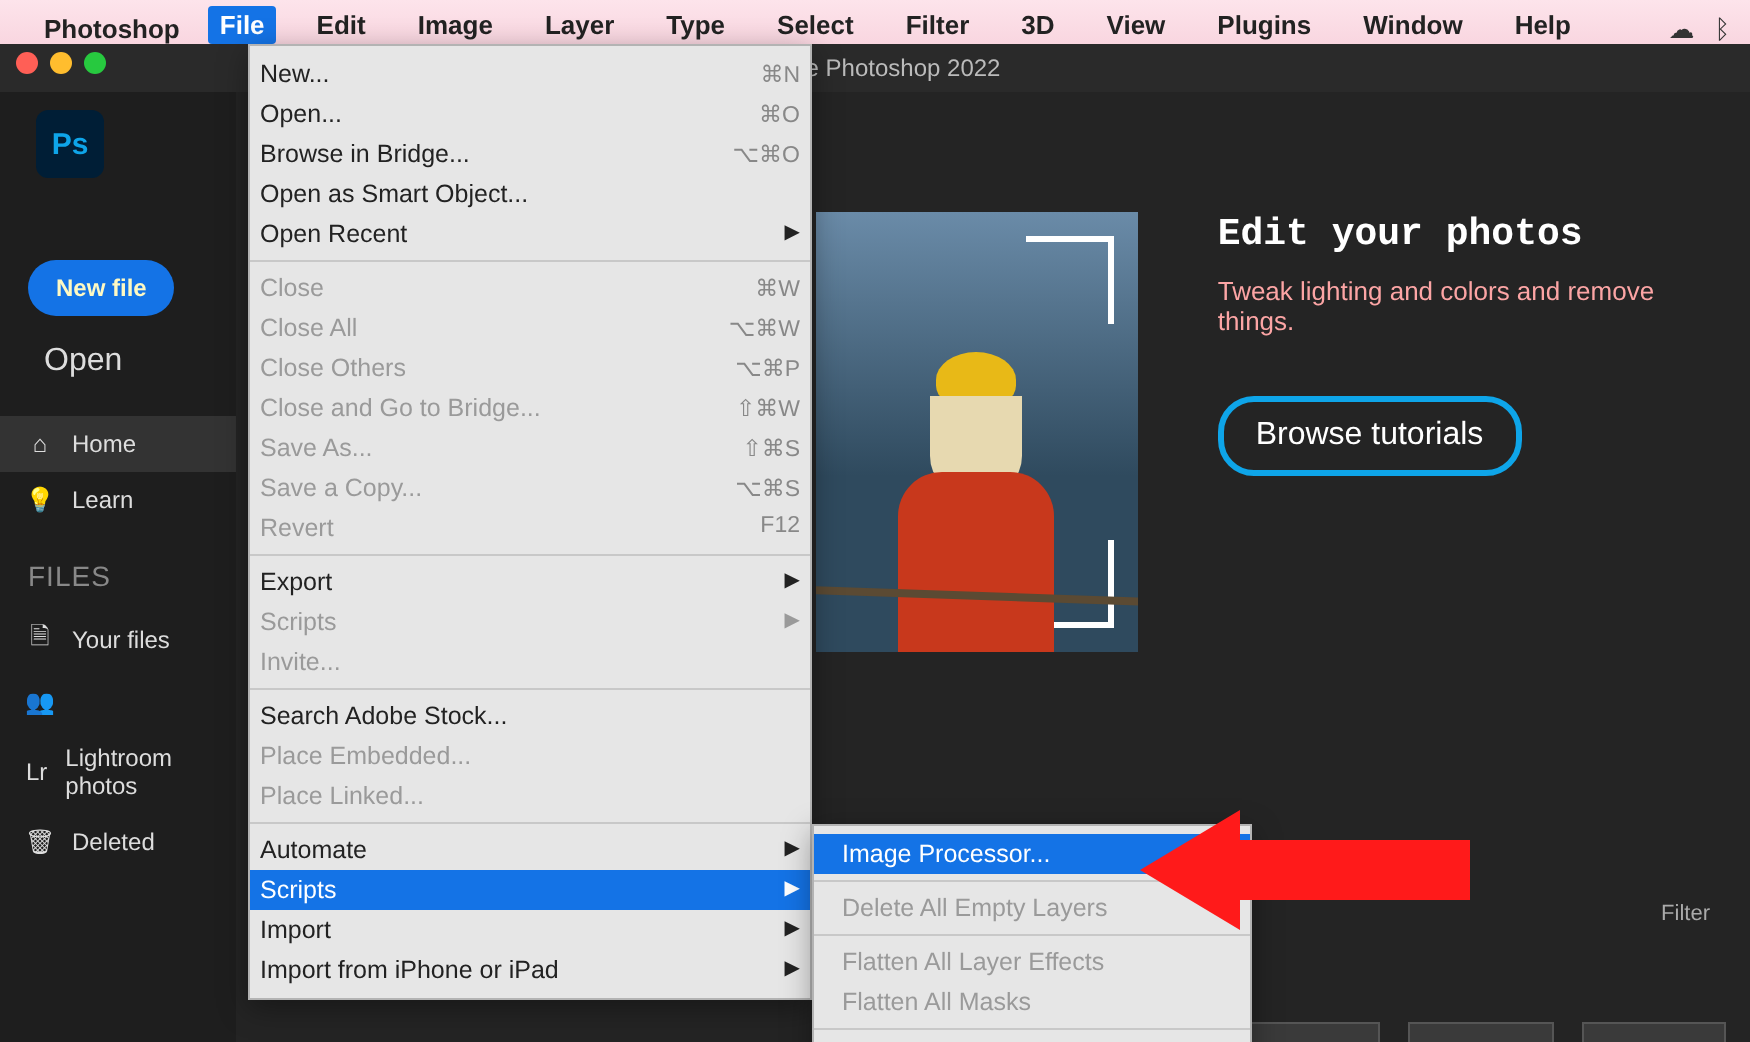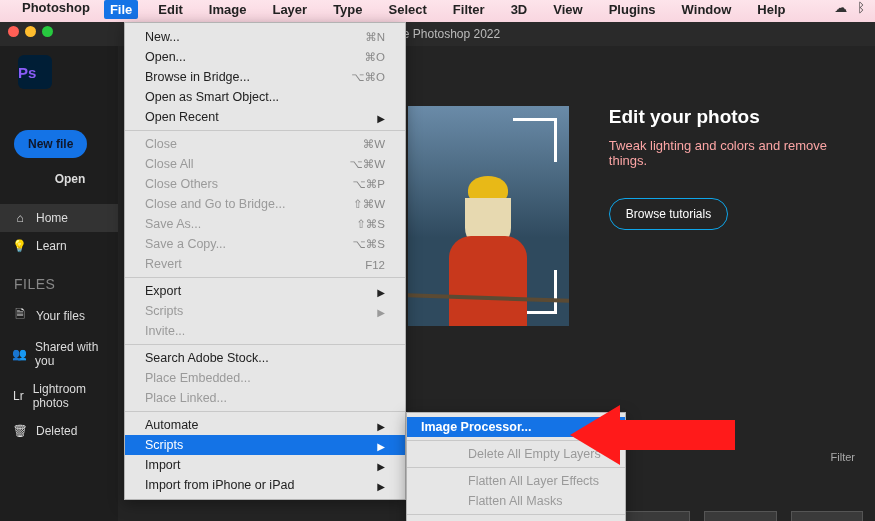--- a/index.html
+++ b/index.html
@@ -1,72 +1,72 @@
 <!DOCTYPE html>
 <html><head>
 <meta charset="utf-8">
 <style>
   * { margin: 0; padding: 0; box-sizing: border-box; font-family: -apple-system, BlinkMacSystemFont, "Helvetica Neue", sans-serif; }
   body { width: 875px; height: 521px; overflow: hidden; background: #1e1e1e; position: relative; }
 
-  .menubar { height: 22px; background: linear-gradient(#fde4eb, #f9d6e0); display: flex; align-items: flex-start; padding: 0 10px; font-size: 13px; color: #222; position: relative; z-index: 50; }
+  .menubar { height: 22px; background: linear-gradient(#fde4eb, #f9d6e0); display: flex; align-items: flex-end; padding: 0 10px; font-size: 13px; color: #222; position: relative; z-index: 50; }
   .menubar .apple { margin-right: 12px; font-size: 14px; }
   .menubar .app-name { font-weight: 600; margin-right: 14px; }
   .menubar .menu-item { margin-right: 14px; padding: 2px 6px; cursor: default; font-weight: bold; }
   .menubar .menu-item.active { background: #1473e6; color: #fff; border-radius: 2px; }
   .menubar .right-icons { margin-left: auto; display: flex; gap: 10px; align-items: center; color: #333; }
 
   .win-controls { position: absolute; top: 26px; left: 8px; display: flex; gap: 6px; z-index: 30; }
   .wc { width: 11px; height: 11px; border-radius: 50%; }
   .wc.red { background: #ff5f56; } .wc.yellow { background: #ffbd2e; } .wc.green { background: #27c93f; }
 
   .titlebar { position: absolute; top: 22px; left: 0; right: 0; height: 24px; background: #2a2a2a; display: flex; align-items: center; justify-content: center; font-size: 12px; color: #bbb; z-index: 5; }
 
-  .ps-logo { position: absolute; top: 55px; left: 18px; width: 34px; height: 34px; background: #001e36; border-radius: 6px; display:flex; align-items:center; justify-content:flex-start; color:#8b5cf6; font-weight:700; font-size:15px; z-index:5;}
+  .ps-logo { position: absolute; top: 55px; left: 18px; width: 34px; height: 34px; background: #001e36; border-radius: 6px; display:flex; align-items:center; justify-content:center; color:#0ea5e9; font-weight:700; font-size:15px; z-index:5;}
 
   .sidebar { position: absolute; top: 100px; left: 0; width: 118px; bottom: 0; background: #1e1e1e; color: #ddd; font-size: 12px; padding-top: 30px; z-index: 4; }
-  .btn-new { background:#1473e6; color:#0f172a; border:none; border-radius:16px; padding:7px 14px; font-size:12px; font-weight:600; margin-left:14px; cursor:pointer;}
-  .sidebar .open-txt { margin:14px 0 18px 22px; font-size:12px; font-weight:700;text-align:center;}
+  .btn-new { background:#1473e6; color:#fef9c3; border:none; border-radius:16px; padding:7px 14px; font-size:12px; font-weight:600; margin-left:14px; cursor:pointer;}
+  .sidebar .open-txt { margin:14px 0 18px 22px; font-size:16px; font-weight:400;}
   .side-row { display:flex; align-items:center; gap:8px; padding:7px 12px; cursor:pointer; }
   .side-row.active { background:#333; }
   .side-row .ico { width:16px; text-align:center; font-size:12px;}
   .files-label { font-size:14px; color:#888; margin:16px 0 6px 14px; letter-spacing:0.5px;}
 
   .main { position:absolute; top:46px; left:118px; right:0; bottom:0; background:#242424; z-index:3;}
   .hero { position:absolute; top:60px; left:290px; right:20px; height:260px; display:flex; }
   .hero-img { width:170px; height:220px; background:linear-gradient(180deg,#6a8ba8 0%, #2f4a5e 60%); position:relative; overflow:hidden;}
   .crop-tl, .crop-br { position:absolute; border:3px solid #fff;}
   .crop-tl { top:12px; right:12px; width:44px; height:44px; border-left:none; border-bottom:none;}
   .crop-br { bottom:12px; right:12px; width:44px; height:44px; border-left:none; border-top:none;}
   .hero-text { padding-left:40px; color:#fff; }
-  .hero-text h2 { font-size:19px; font-weight:600; margin-bottom:10px;}
+  .hero-text h2 { font-size:19px; font-weight:600; margin-bottom:10px;font-family:Liberation Mono, monospace;}
   .hero-text p { font-size:13px; color:#fca5a5; margin-bottom:30px;}
-  .browse-btn { border:1px solid #0ea5e9; background:transparent; color:#fff; border-radius:18px; padding:8px 16px; font-size:12px; cursor:pointer;}
+  .browse-btn { border:3px solid #0ea5e9; background:transparent; color:#fff; border-radius:18px; padding:8px 16px; font-size:16px; cursor:pointer;}
 
   .sortbar { position:absolute; top:402px; left:310px; right:20px; height:18px; display:flex; align-items:center; color:#aaa; font-size:11px;}
   .sortbar .sort-ico { margin-right:6px;}
   .sortbar .fil { margin-left:auto;}
 
   .thumbs { position:absolute; top:465px; left:500px; right:12px; height:56px; display:flex; gap:14px;}
   .thumb { width:100px; height:56px; background:#3a3a3a; border:1px solid #555;}
 
   
   .dropdown { position:absolute; top:22px; left:124px; width:282px; background:#e6e6e6; border:1px solid #b3b3b3; box-shadow:0 4px 14px rgba(0,0,0,0.35); font-size:12.5px; color:#222; z-index:60; padding:4px 0;}
   .dd-sep { height:1px; background:#c8c8c8; margin:3px 0;}
-  .dd-row { display:flex; align-items:flex-end; justify-content:space-between; padding:3px 20px; cursor:default; position:relative;}
+  .dd-row { display:flex; align-items:flex-start; justify-content:space-between; padding:3px 5px; cursor:default; position:relative;}
   .dd-row.disabled { color:#9a9a9a;}
   .dd-row.hl { background:#1473e6; color:#fff;}
   .dd-row .sc { color:#888; font-size:11.5px;}
   .dd-row .arrow { font-size:10px; }
 
   
   .submenu { position:absolute; top:412px; left:406px; width:220px; background:#e6e6e6; border:1px solid #b3b3b3; box-shadow:0 4px 14px rgba(0,0,0,0.35); font-size:12.5px; color:#222; z-index:70; padding:4px 0;}
   .sm-row { padding:3px 14px; cursor:default;}
-  .sm-row.hl { background:#1473e6; color:#fff;font-weight:bold;}
-  .sm-row.disabled { color:#9a9a9a;margin-left:47px;}
+  .sm-row.hl { background:#1473e6; color:#fff;}
+  .sm-row.disabled { color:#9a9a9a;}
 
   
   .red-arrow { position:absolute; top:400px; left:570px; z-index:80; pointer-events:none;}
 
   
   .person { position:absolute; bottom:0; left:50%; transform:translateX(-50%); width:90px; height:150px;}
   .person .hat{width:40px;height:28px;background:#e8b917;border-radius:50% 50% 40% 40%;position:absolute;top:0;left:25px;}
   .person .hair{width:46px;height:50px;background:#e7d9b0;border-radius:0 0 20px 20px;position:absolute;top:22px;left:22px;}
   .person .body{width:78px;height:90px;background:#c8381c;border-radius:22px 22px 0 0;position:absolute;top:60px;left:6px;}
   .oar{position:absolute;width:210px;height:4px;background:#5b4a33;top:120px;left:-58px;transform:rotate(2deg);}
@@ -120,21 +120,20 @@
     <span class="ico">💡</span>
     <span>Learn</span>
   </div>
   <div class="files-label">FILES</div>
   <div class="side-row">
     <span class="ico">🗎</span>
     <span>Your files</span>
   </div>
   <div class="side-row">
     <span class="ico">👥</span>
-    <span>Shared with you</span>
   </div>
   <div class="side-row">
     <span class="ico">Lr</span>
     <span>Lightroom photos</span>
   </div>
   <div class="side-row">
     <span class="ico">🗑</span>
     <span>Deleted</span>
   </div>
 </div>

